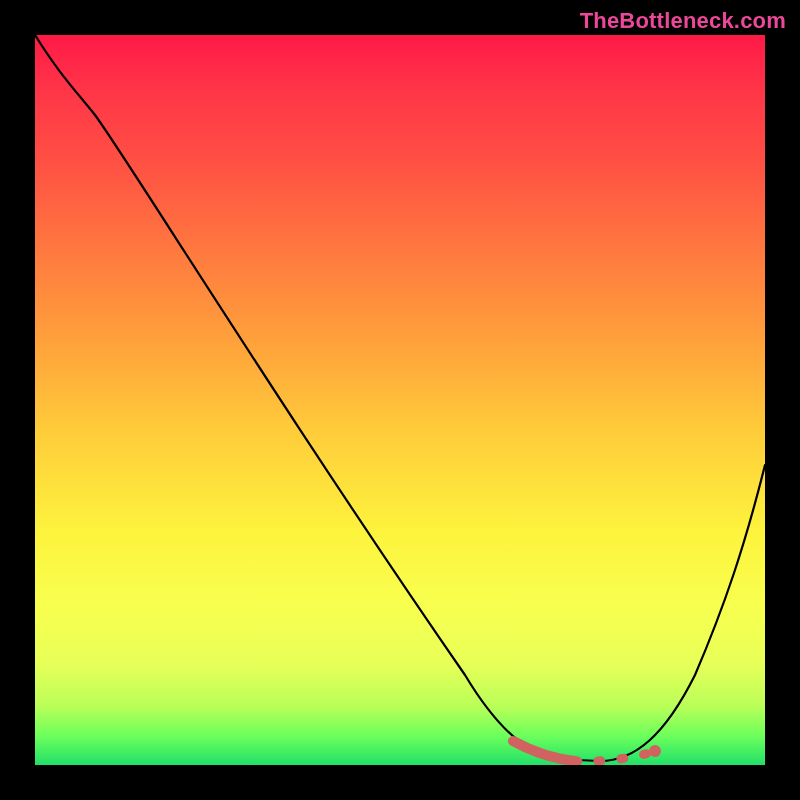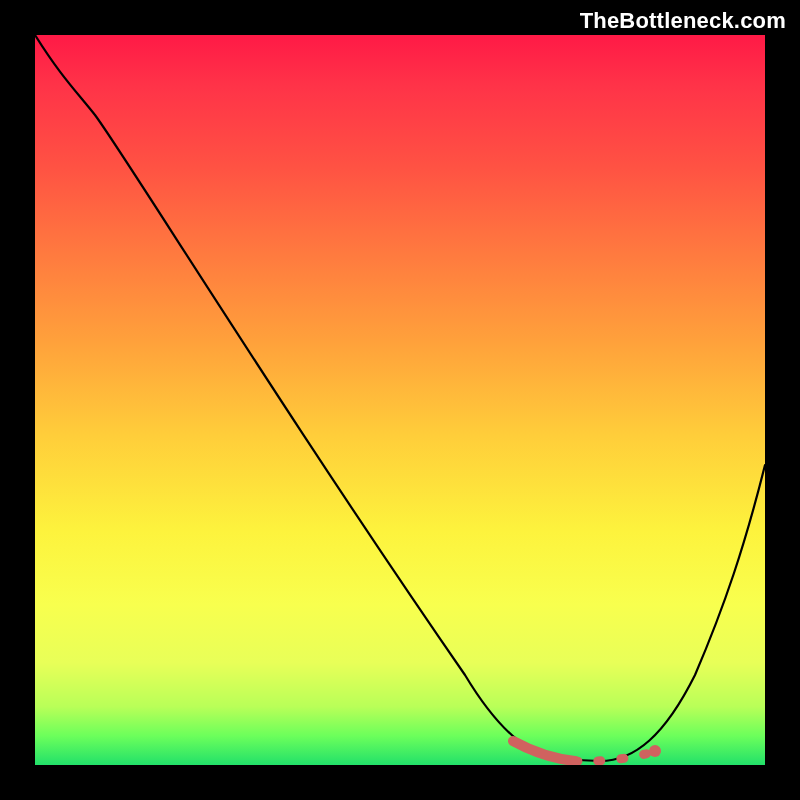--- a/index.html
+++ b/index.html
@@ -11,21 +11,21 @@
   .stage {
     position: relative;
     width: 800px;
     height: 800px;
     background: #000;
   }
   .watermark {
     position: absolute;
     top: 8px;
     right: 14px;
-    color: #ffffff;
+    color: #ec4899;
     font-size: 22px;
     font-weight: 600;
     letter-spacing: 0.2px;
     user-select: none;
   }
   .plot {
     position: absolute;
     left: 35px;
     top: 35px;
     width: 730px;

